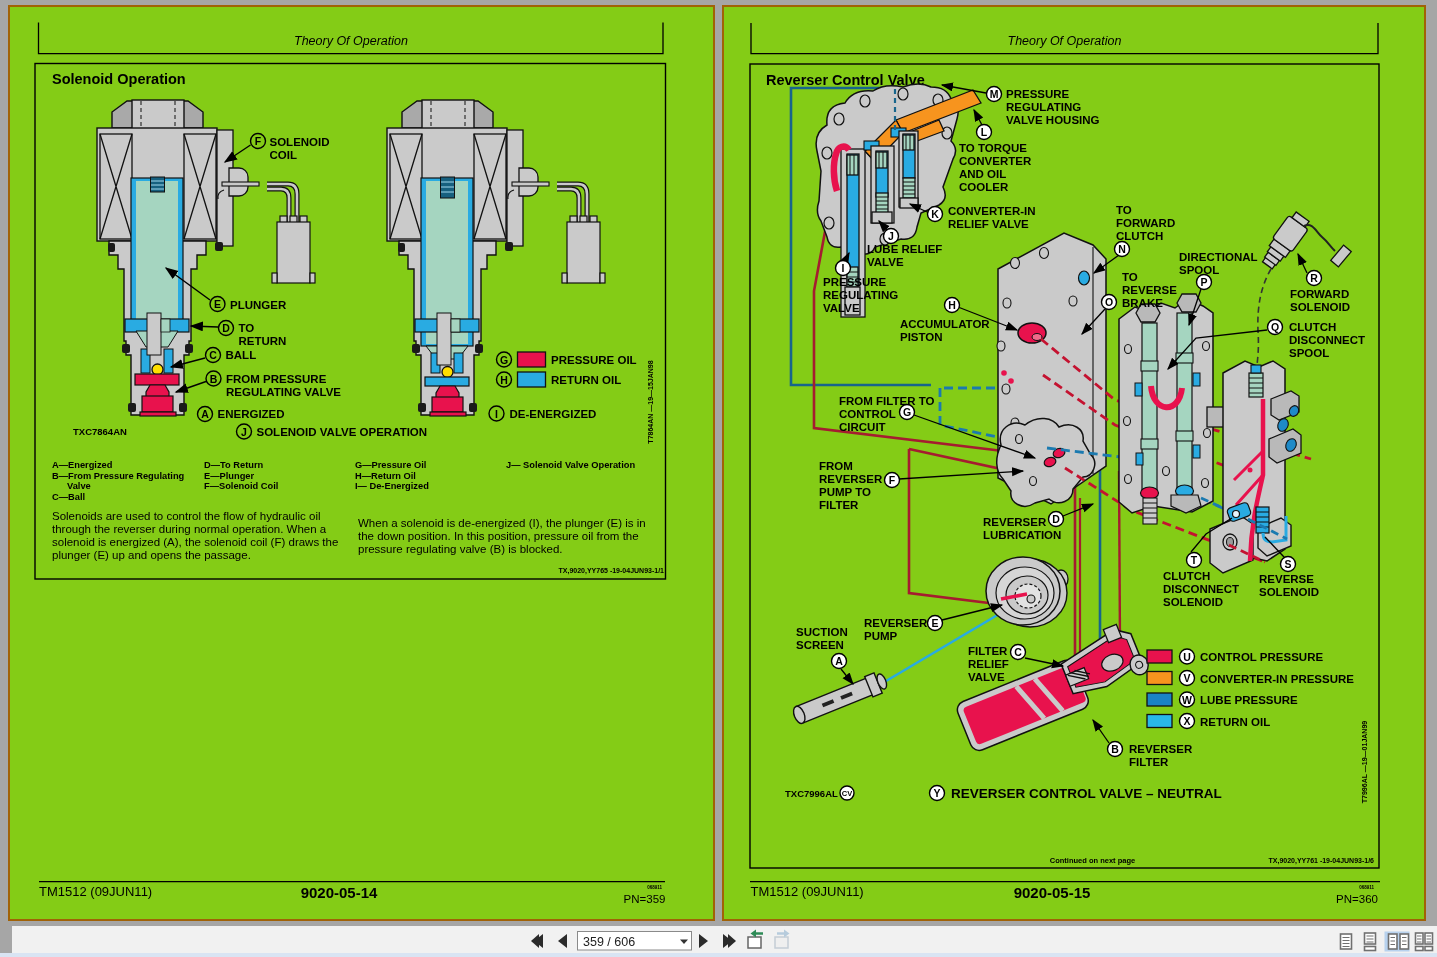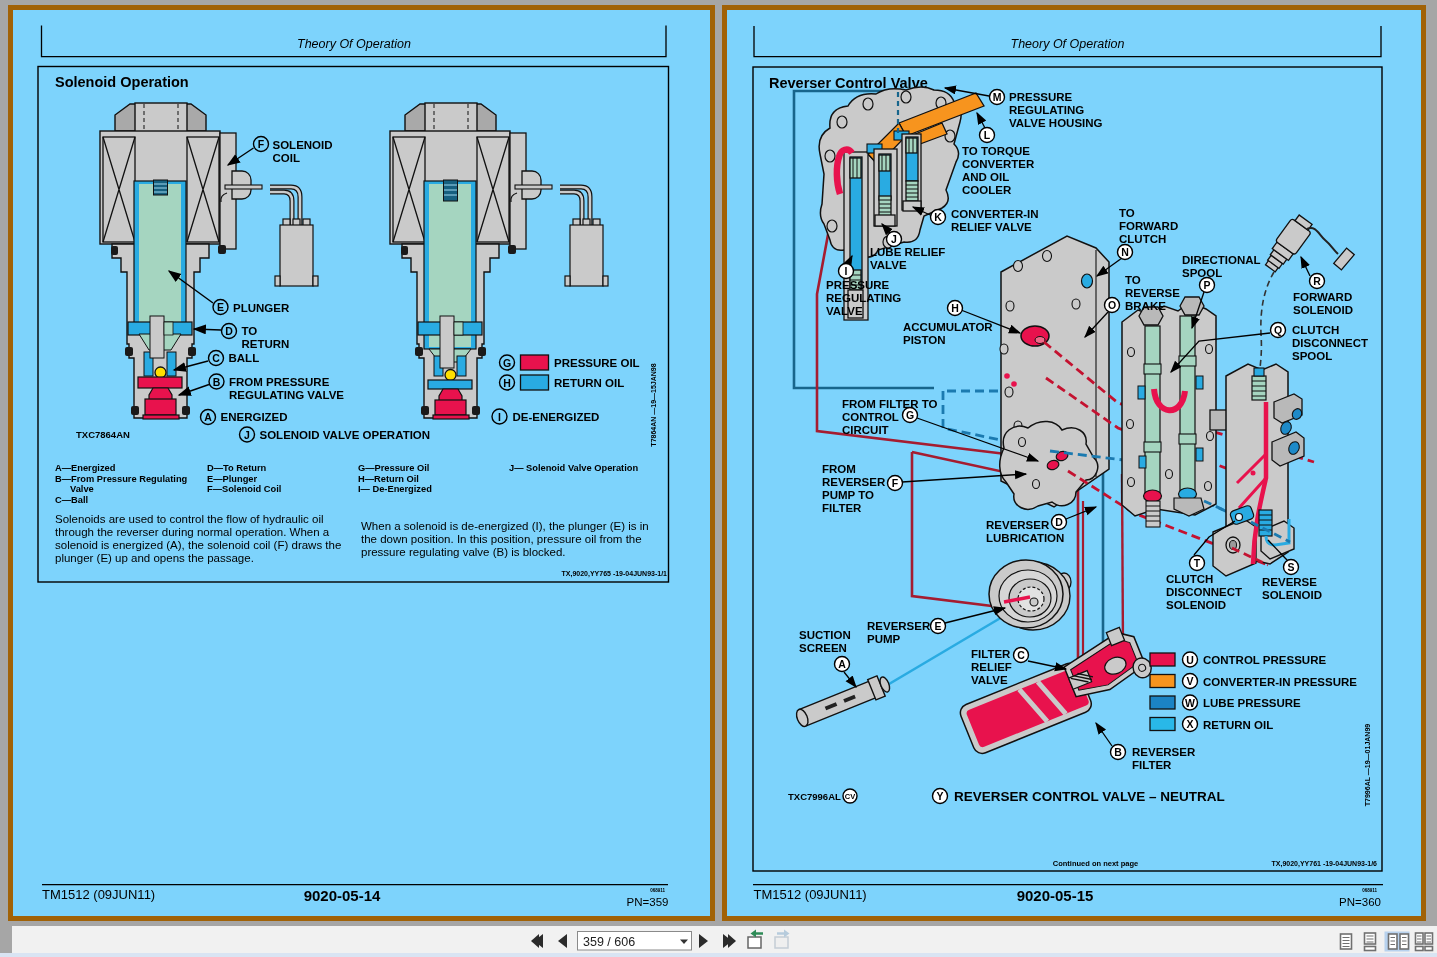--- a/index.html
+++ b/index.html
@@ -1,18 +1,18 @@
 <!DOCTYPE html>
 <html><head>
 <meta charset="utf-8">
 <style>
   html,body{margin:0;padding:0;}
   body{width:1437px;height:957px;background:#a6a6a6;overflow:hidden;position:relative;
        font-family:"Liberation Sans", sans-serif;}
-  .page{position:absolute;top:5px;height:916px;background:#7dd3fc;border:5px solid #a16207;box-sizing:border-box;}
+  .page{position:absolute;top:5px;height:916px;background:#84cc16;border:2px solid #a16207;box-sizing:border-box;}
   #p1{left:8px;width:707px;}
   #p2{left:722px;width:704px;}
   .page svg{position:absolute;left:0;top:0;}
   #toolbar{position:absolute;left:12px;top:926px;width:1437px;height:27px;background:#f1f1f1;}
   #bstrip{position:absolute;left:0;top:953px;width:1437px;height:4px;background:#d9e4f3;}
 </style>
 </head>
 <body>
 <div class="page" id="p1">
 <svg width="705" height="914" viewBox="9 6 705 914">

